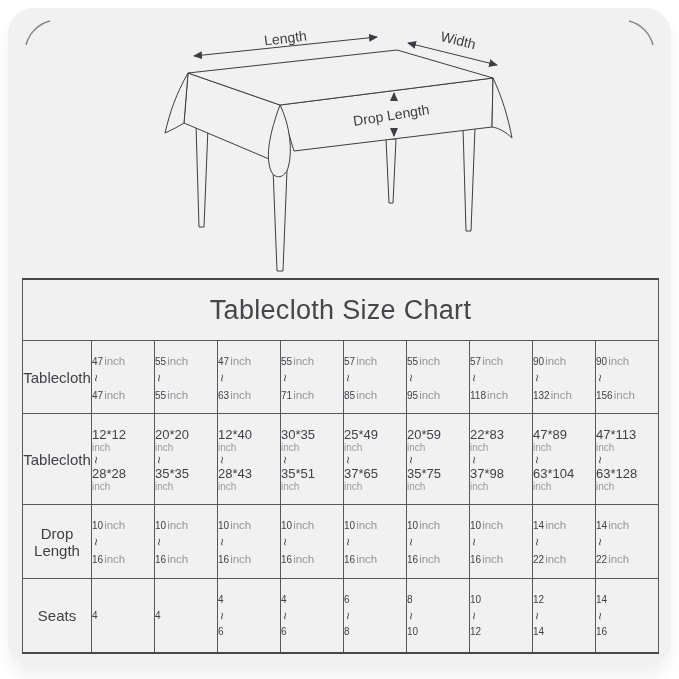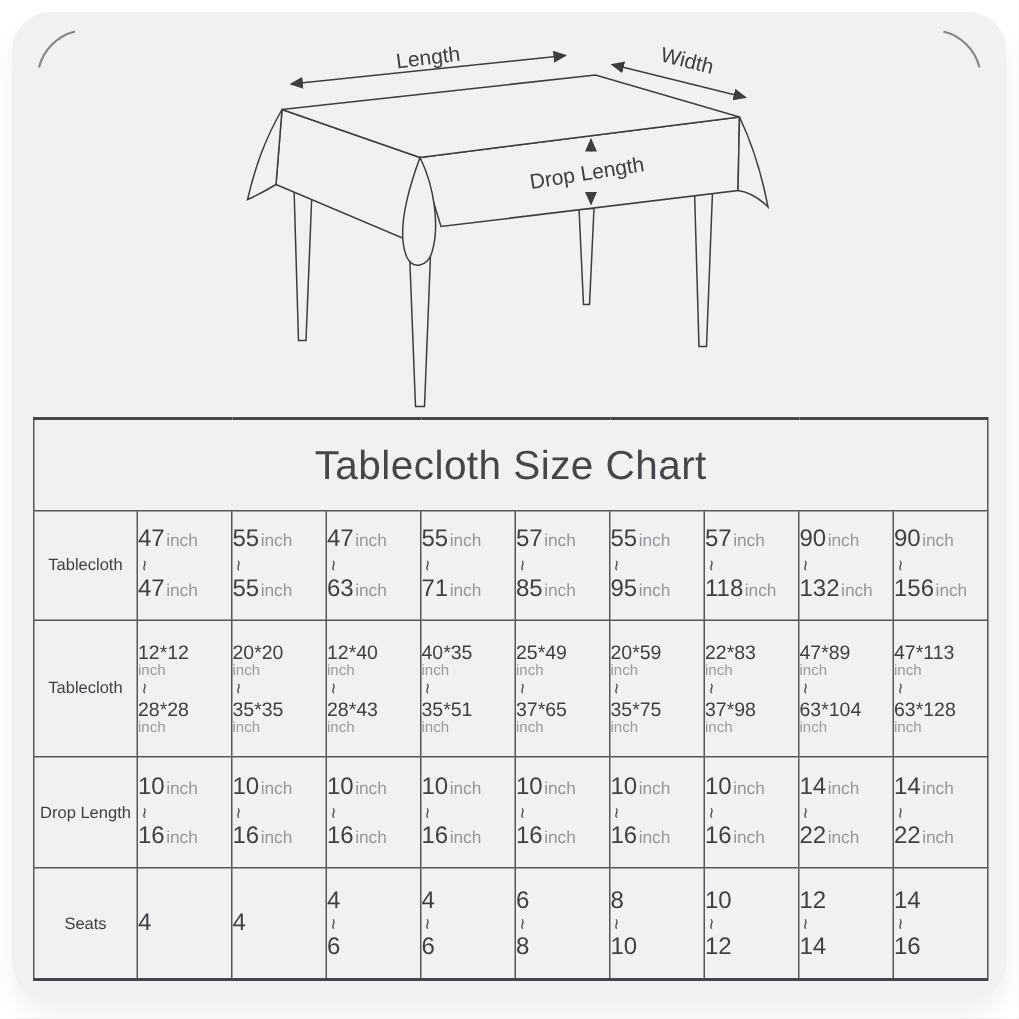--- a/index.html
+++ b/index.html
@@ -23,23 +23,23 @@
   table.sizechart col.hdrcol{width:69px;}
   table.sizechart th,table.sizechart td{
     border:1px solid #56565c;vertical-align:middle;padding:0;
     color:#3f3f45;font-weight:400;
   }
   tr.titlerow th{height:60px;font-size:27px;color:#46464a;letter-spacing:.3px;font-weight:400;}
   tr.rh0 th,tr.rh0 td{height:72px;}
   tr.rh1 th,tr.rh1 td{height:90px;}
   tr.rh2 th,tr.rh2 td{height:73px;}
   tr.rh3 th,tr.rh3 td{height:73px;}
-  th.rowhdr{font-size:11px;color:#3d3d42;border-radius:28px;}
+  th.rowhdr{font-size:15px;color:#3d3d42;border-radius:28px;}
   .ln{line-height:19px;}
-  .num{font-size:16px;color:#3f3f45;}
+  .num{font-size:10px;color:#3f3f45;}
   .unit{font-size:11.5px;color:#95959b;margin-left:1px;}
   .num2{font-size:13px;color:#3f3f45;line-height:15px;}
   .unit2{font-size:10px;color:#9a9aa0;line-height:11px;}
   .sepln{line-height:12px;}
   .sep{display:inline-block;transform:rotate(90deg);font-size:13px;color:#47474c;}
   .dg-face{stroke:#3d3d42;stroke-width:1;fill:#f1f1f2;}
   .dg-arrow{stroke:#3d3d42;stroke-width:1;fill:none;}
   .dg-text{fill:#3d3d42;font-size:14px;}
   .dg-arc{stroke:#85858b;stroke-width:1.4;fill:none;}
 </style>
@@ -169,21 +169,21 @@
             <div class="ln unit2">inch</div>
           </td>
           <td>
             <div class="ln num2">12*40</div>
             <div class="ln unit2">inch</div>
             <div class="ln sepln"><span class="sep">~</span></div>
             <div class="ln num2">28*43</div>
             <div class="ln unit2">inch</div>
           </td>
           <td>
-            <div class="ln num2">40*35</div>
+            <div class="ln num2">30*35</div>
             <div class="ln unit2">inch</div>
             <div class="ln sepln"><span class="sep">~</span></div>
             <div class="ln num2">35*51</div>
             <div class="ln unit2">inch</div>
           </td>
           <td>
             <div class="ln num2">25*49</div>
             <div class="ln unit2">inch</div>
             <div class="ln sepln"><span class="sep">~</span></div>
             <div class="ln num2">37*65</div>

